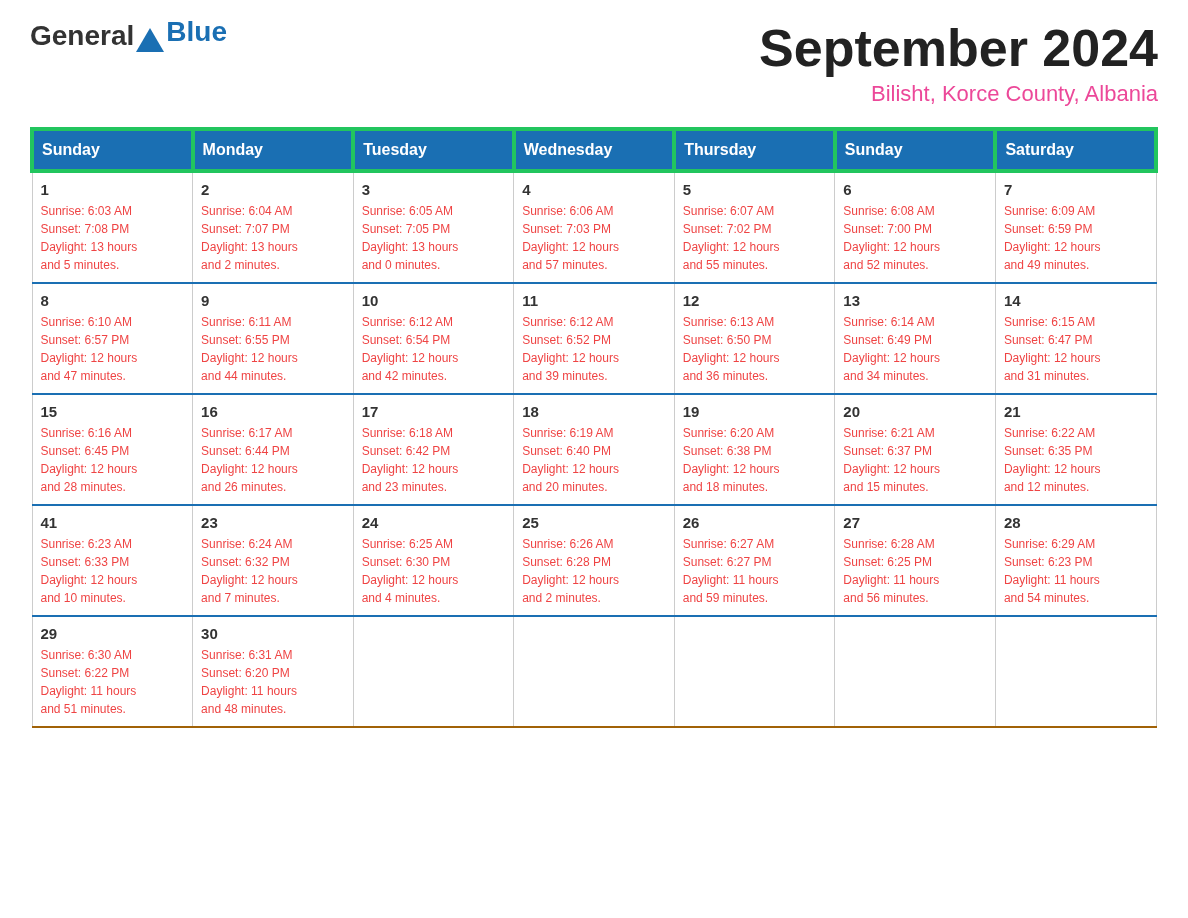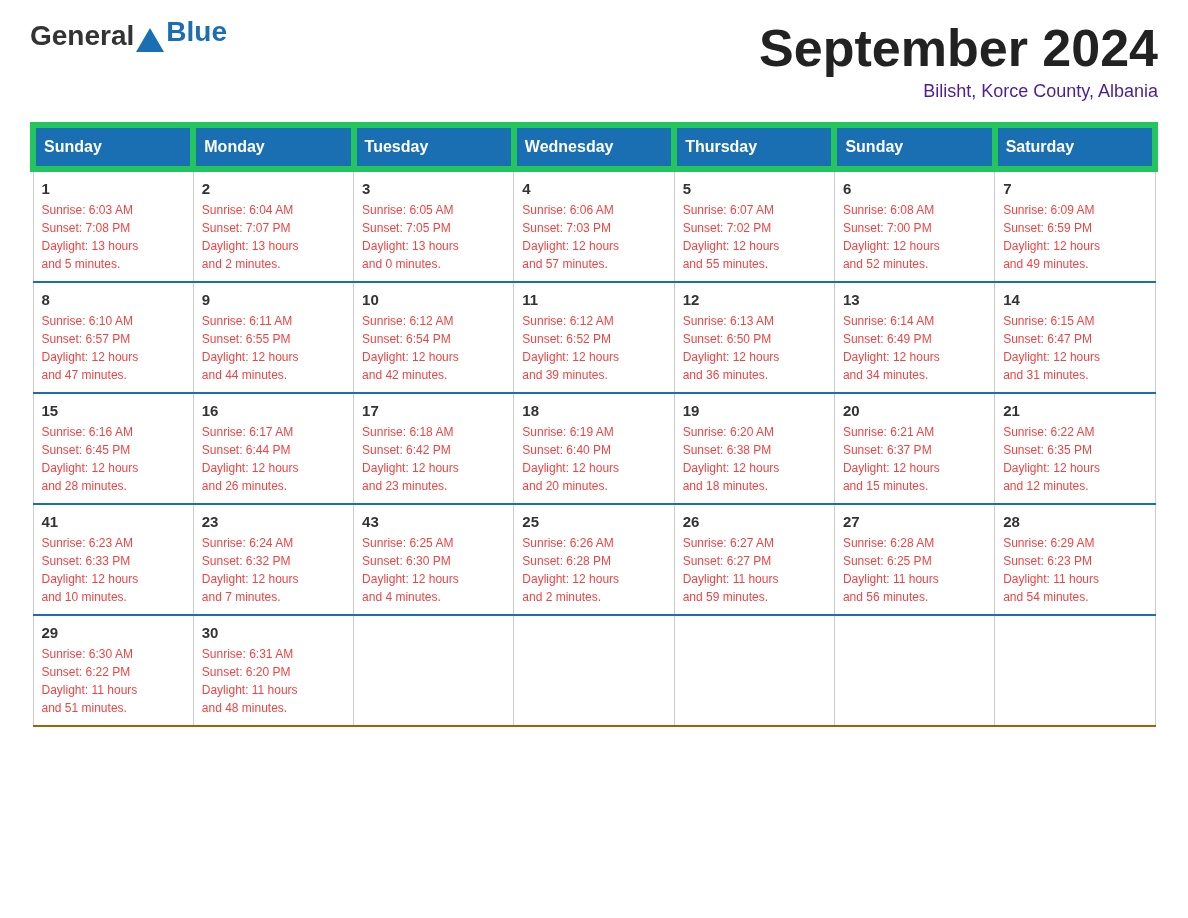--- a/index.html
+++ b/index.html
@@ -49,37 +49,37 @@
     .title-block {
       text-align: right;
     }
     .calendar-title {
       font-size: 52px;
       font-weight: bold;
       color: #222;
       line-height: 1.1;
     }
     .calendar-subtitle {
-      font-size: 18px;
-      color: #4c1d95;
+      font-size: 22px;
+      color: #ec4899;
       margin-top: 4px;
     }
     table {
       width: 100%;
       border-collapse: collapse;
       table-layout: fixed;
     }
     thead tr th {
       background-color: #1a6fb3;
       color: #fff;
       font-size: 16px;
       font-weight: bold;
       padding: 10px 8px;
       text-align: left;
-      border: 6px solid #22c55e;
+      border: 4px solid #22c55e;
     }
     tbody tr td {
       vertical-align: top;
       padding: 8px;
       border: 1px solid #ccc;
       border-top: 2px solid #1a6fb3;
       font-size: 12.5px;
       color: #333;
       min-height: 90px;
       height: 110px;
@@ -226,21 +226,21 @@
       <tr>
         <td>
         <span class="day-number">41</span>
         <span class="day-info">Sunrise: 6:23 AM<br>Sunset: 6:33 PM<br>Daylight: 12 hours<br>and 10 minutes.</span>
       </td>
         <td>
         <span class="day-number">23</span>
         <span class="day-info">Sunrise: 6:24 AM<br>Sunset: 6:32 PM<br>Daylight: 12 hours<br>and 7 minutes.</span>
       </td>
         <td>
-        <span class="day-number">43</span>
+        <span class="day-number">24</span>
         <span class="day-info">Sunrise: 6:25 AM<br>Sunset: 6:30 PM<br>Daylight: 12 hours<br>and 4 minutes.</span>
       </td>
         <td>
         <span class="day-number">25</span>
         <span class="day-info">Sunrise: 6:26 AM<br>Sunset: 6:28 PM<br>Daylight: 12 hours<br>and 2 minutes.</span>
       </td>
         <td>
         <span class="day-number">26</span>
         <span class="day-info">Sunrise: 6:27 AM<br>Sunset: 6:27 PM<br>Daylight: 11 hours<br>and 59 minutes.</span>
       </td>

